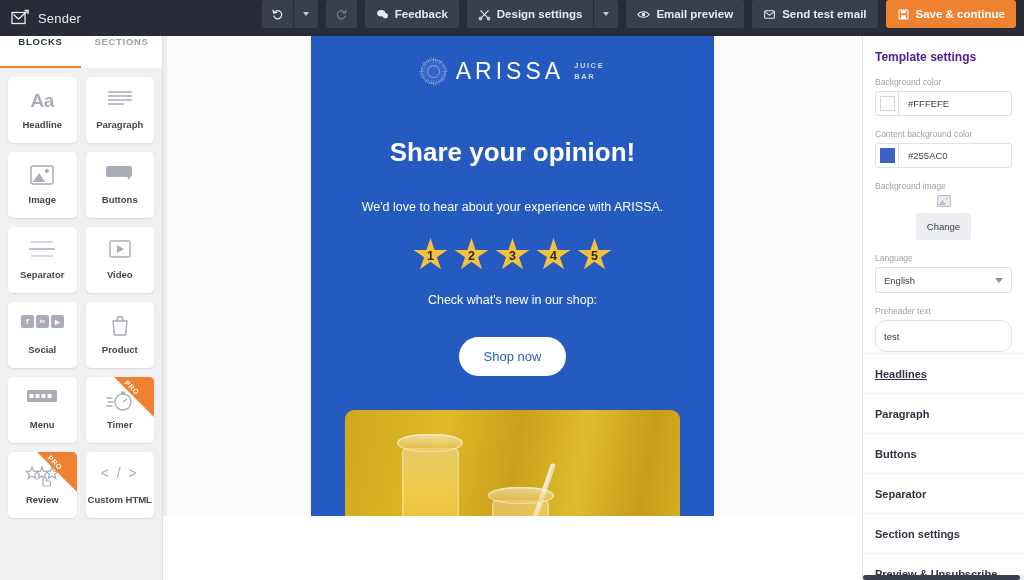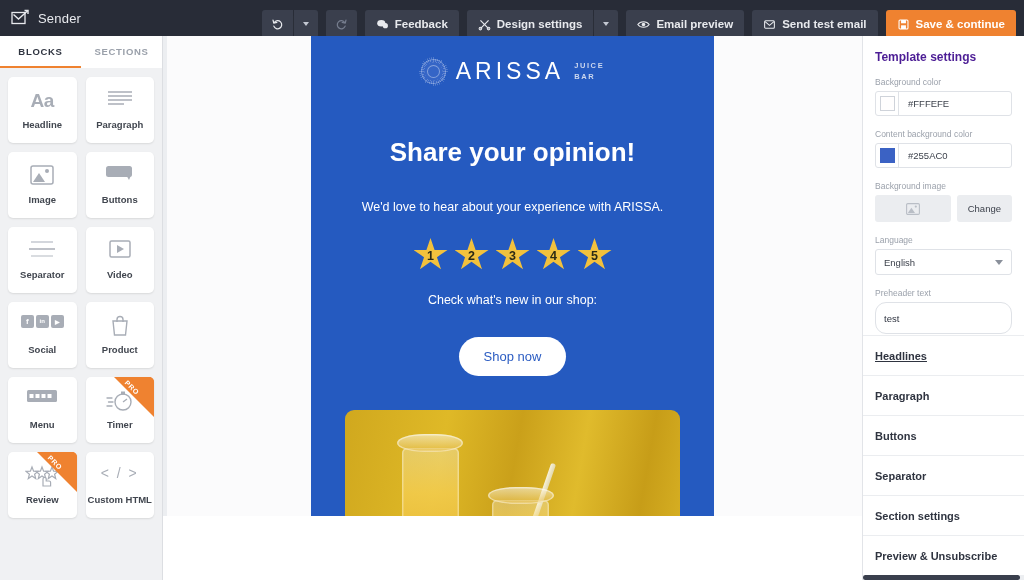--- a/index.html
+++ b/index.html
@@ -19,21 +19,21 @@
   }
   .brand { display: flex; align-items: center; gap: 8px; padding-left: 10px; }
   .brand-mark {
     width: 20px; height: 20px; position: relative;
   }
   .brand-name {
     color: #e8eaee; font-size: 13px; letter-spacing: .2px;
   }
   .tb-actions {
     position: absolute; right: 8px; top: 0;
-    display: flex; align-items: center; gap: 8px; height: 28px; margin-top: 10px;
+    display: flex; align-items: center; gap: 8px; height: 28px;
   }
   .tb-btn {
     background: #3a3f4d; color: #e8eaee;
     border: none; height: 28px; border-radius: 3px;
     font-size: 11.5px; font-weight: bold;
     display: flex; align-items: center; gap: 6px;
     padding: 0 11px; cursor: pointer;
     font-family: "Liberation Sans", sans-serif;
     white-space: nowrap;
   }
@@ -52,21 +52,21 @@
   .tb-ico { width: 13px; height: 13px; display:inline-block; }
 
   
   .left {
     position: absolute; top: 36px; left: 0; width: 163px; height: 544px;
     background: #f0f1f3; border-right: 1px solid #dcdee2;
     display: flex; flex-direction: column;
   }
   .left-tabs { display: flex; height: 32px; background: #fff; }
   .left-tab {
-    flex: 1; display: flex; align-items: center; justify-content: center;
+    flex: 1; display: flex; align-items: flex-start; justify-content: center;
     font-size: 9.5px; font-weight: bold; letter-spacing: .7px;
     color: #9aa0aa; background: #fff; cursor: pointer;
     border-bottom: 2px solid transparent;
   }
   .left-tab.active { color: #2f3440; border-bottom-color: #ef8230; }
   .blocks {
     flex: 1; overflow: hidden; padding: 9px 8px;
     display: grid; grid-template-columns: 1fr 1fr; gap: 9px;
     align-content: start;
   }
@@ -232,21 +232,21 @@
     display: flex; align-items: center; background: #fff;
   }
   .rp-swatch {
     width: 23px; height: 23px; display:flex; align-items:center; justify-content:center;
     border-right: 1px solid #dfe2e7;
   }
   .rp-swatch i {
     display: block; width: 15px; height: 15px; border: 1px solid #cfd3da;
   }
   .rp-val { font-size: 9.5px; color: #3d424c; padding-left: 9px; }
-  .rp-imgrow { display: flex; gap: 6px; align-items: center; }
+  .rp-imgrow { display: flex; gap: 6px; align-items: center; flex-direction: column; }
   .rp-imgbox {
     flex: 1; height: 27px; background: #ebedf0; border-radius: 3px;
     display: flex; align-items: center; justify-content: center;
   }
   .rp-change {
     background: #ebedf0; border: none; border-radius: 3px; height: 27px;
     padding: 0 11px; font-size: 9.5px; color: #3d424c; cursor: pointer;
     font-family: "Liberation Sans", sans-serif;
   }
   .rp-select {

